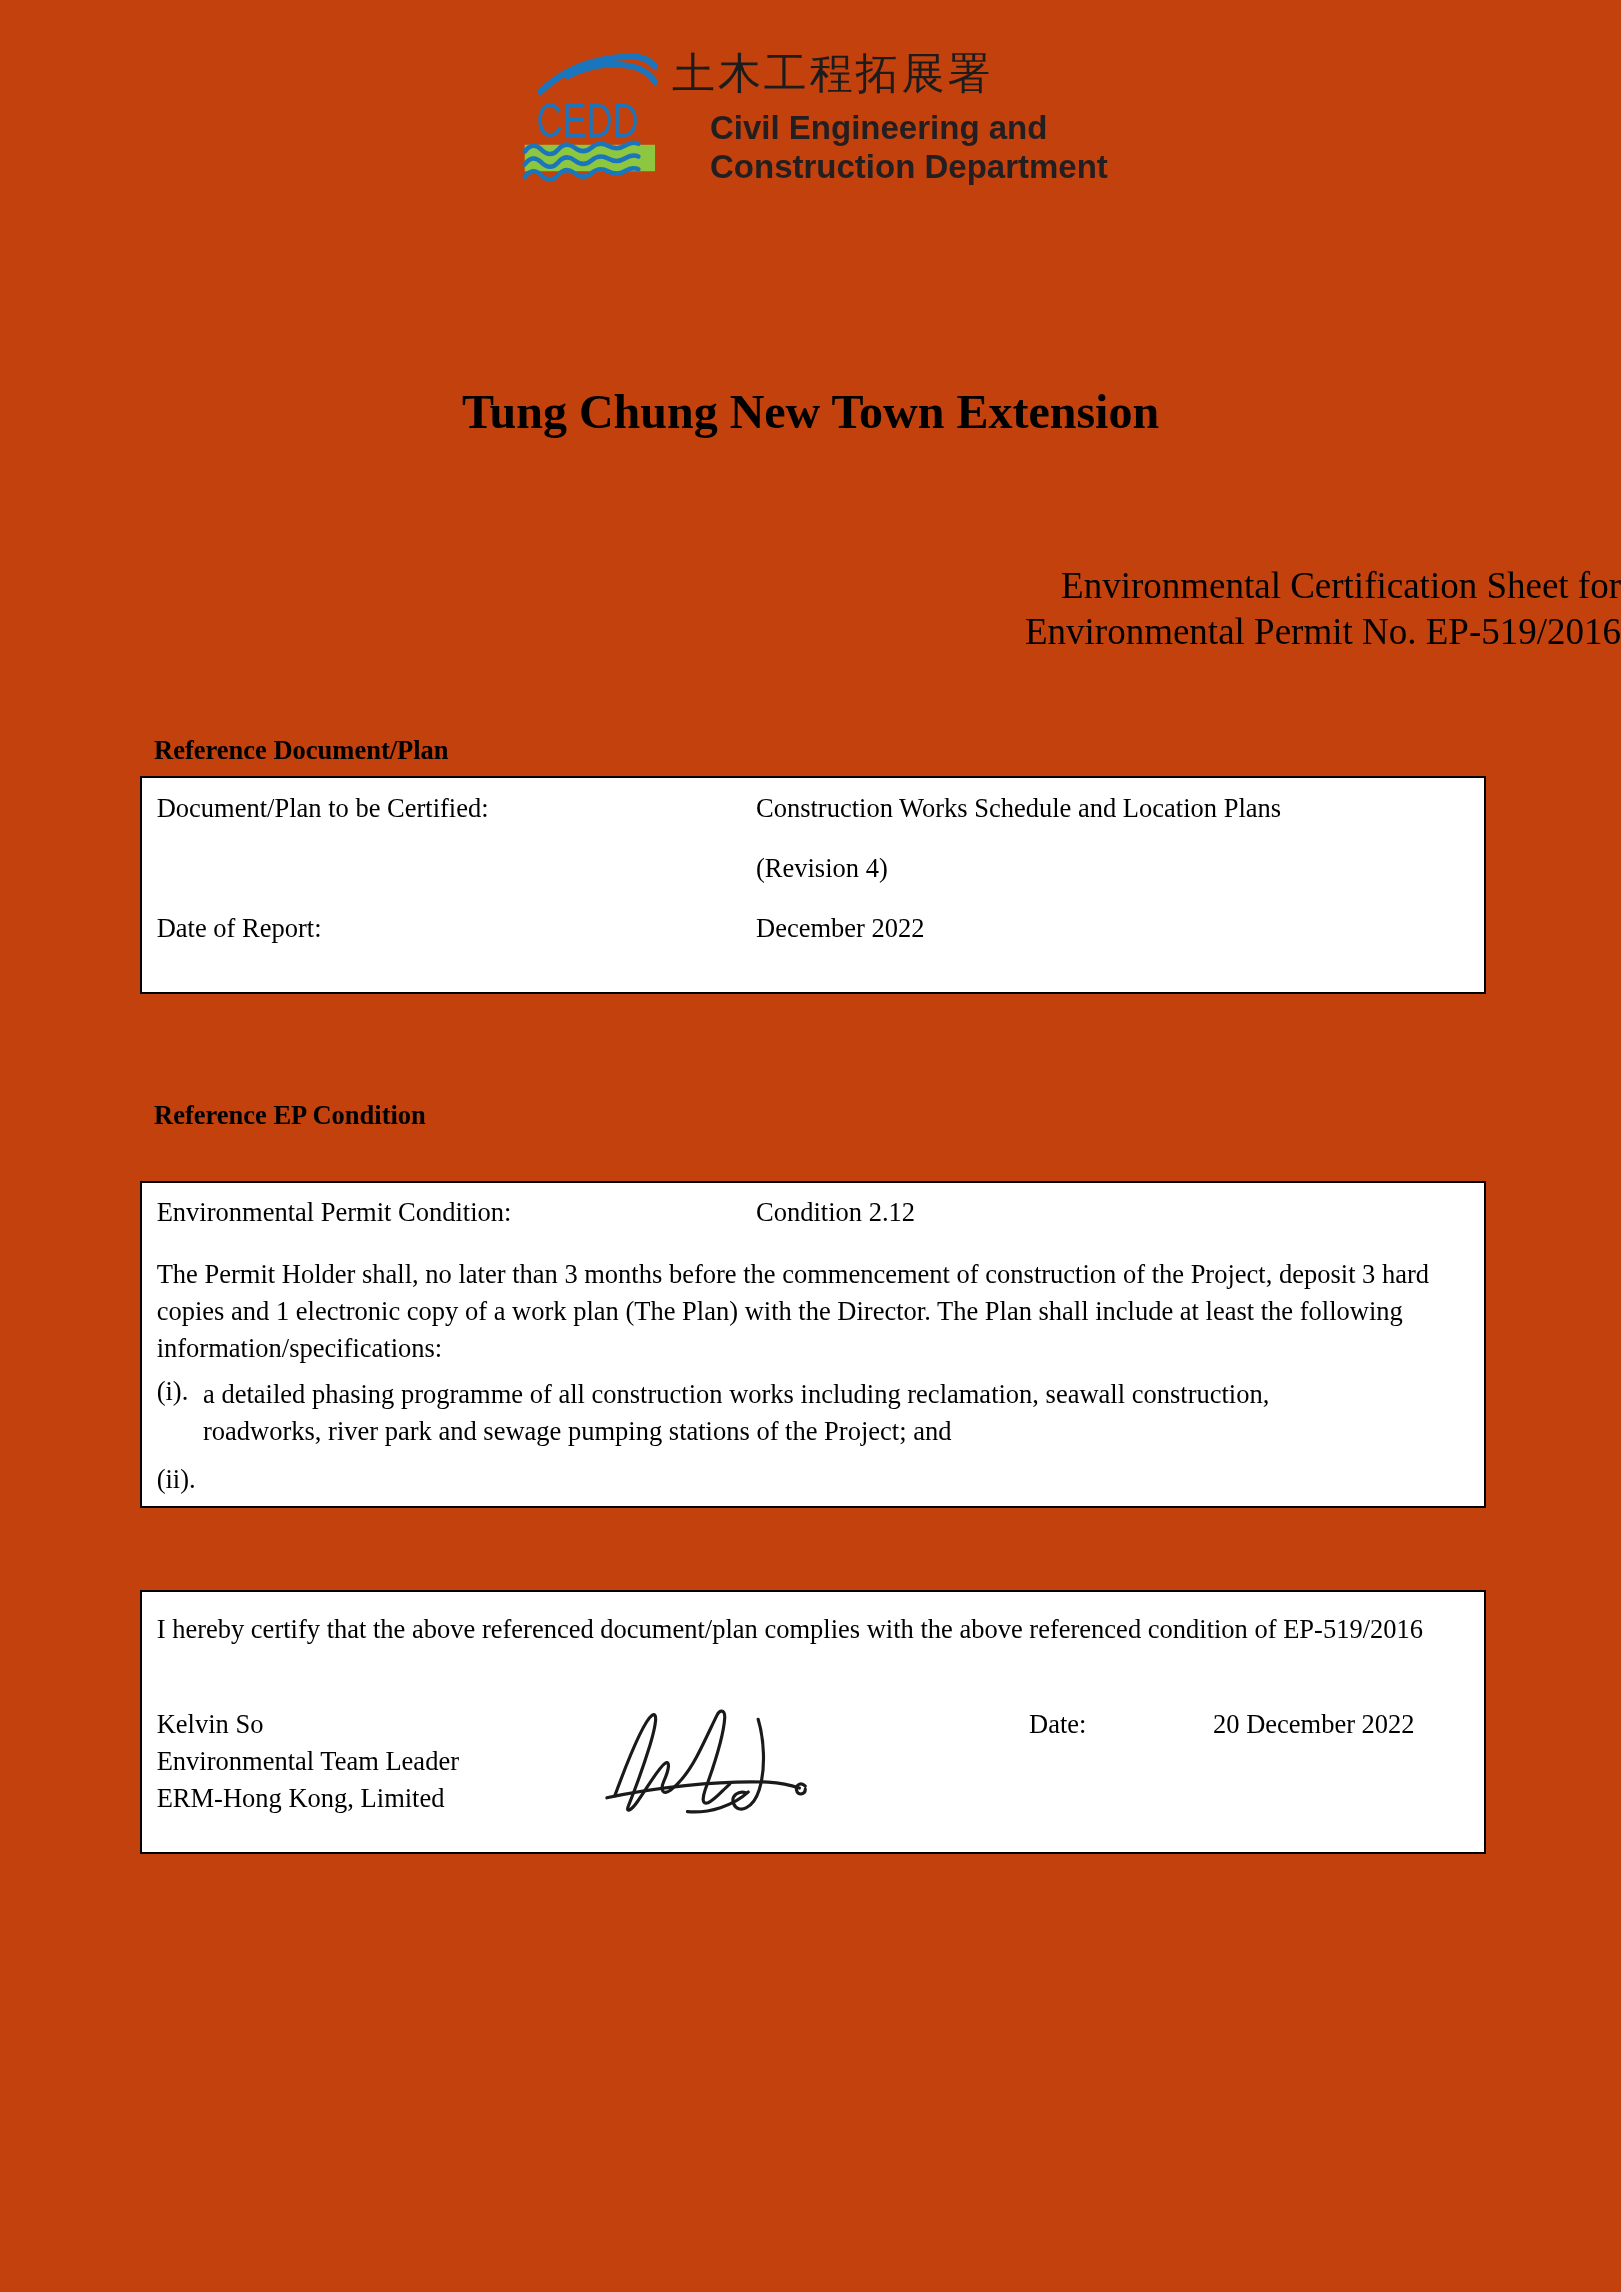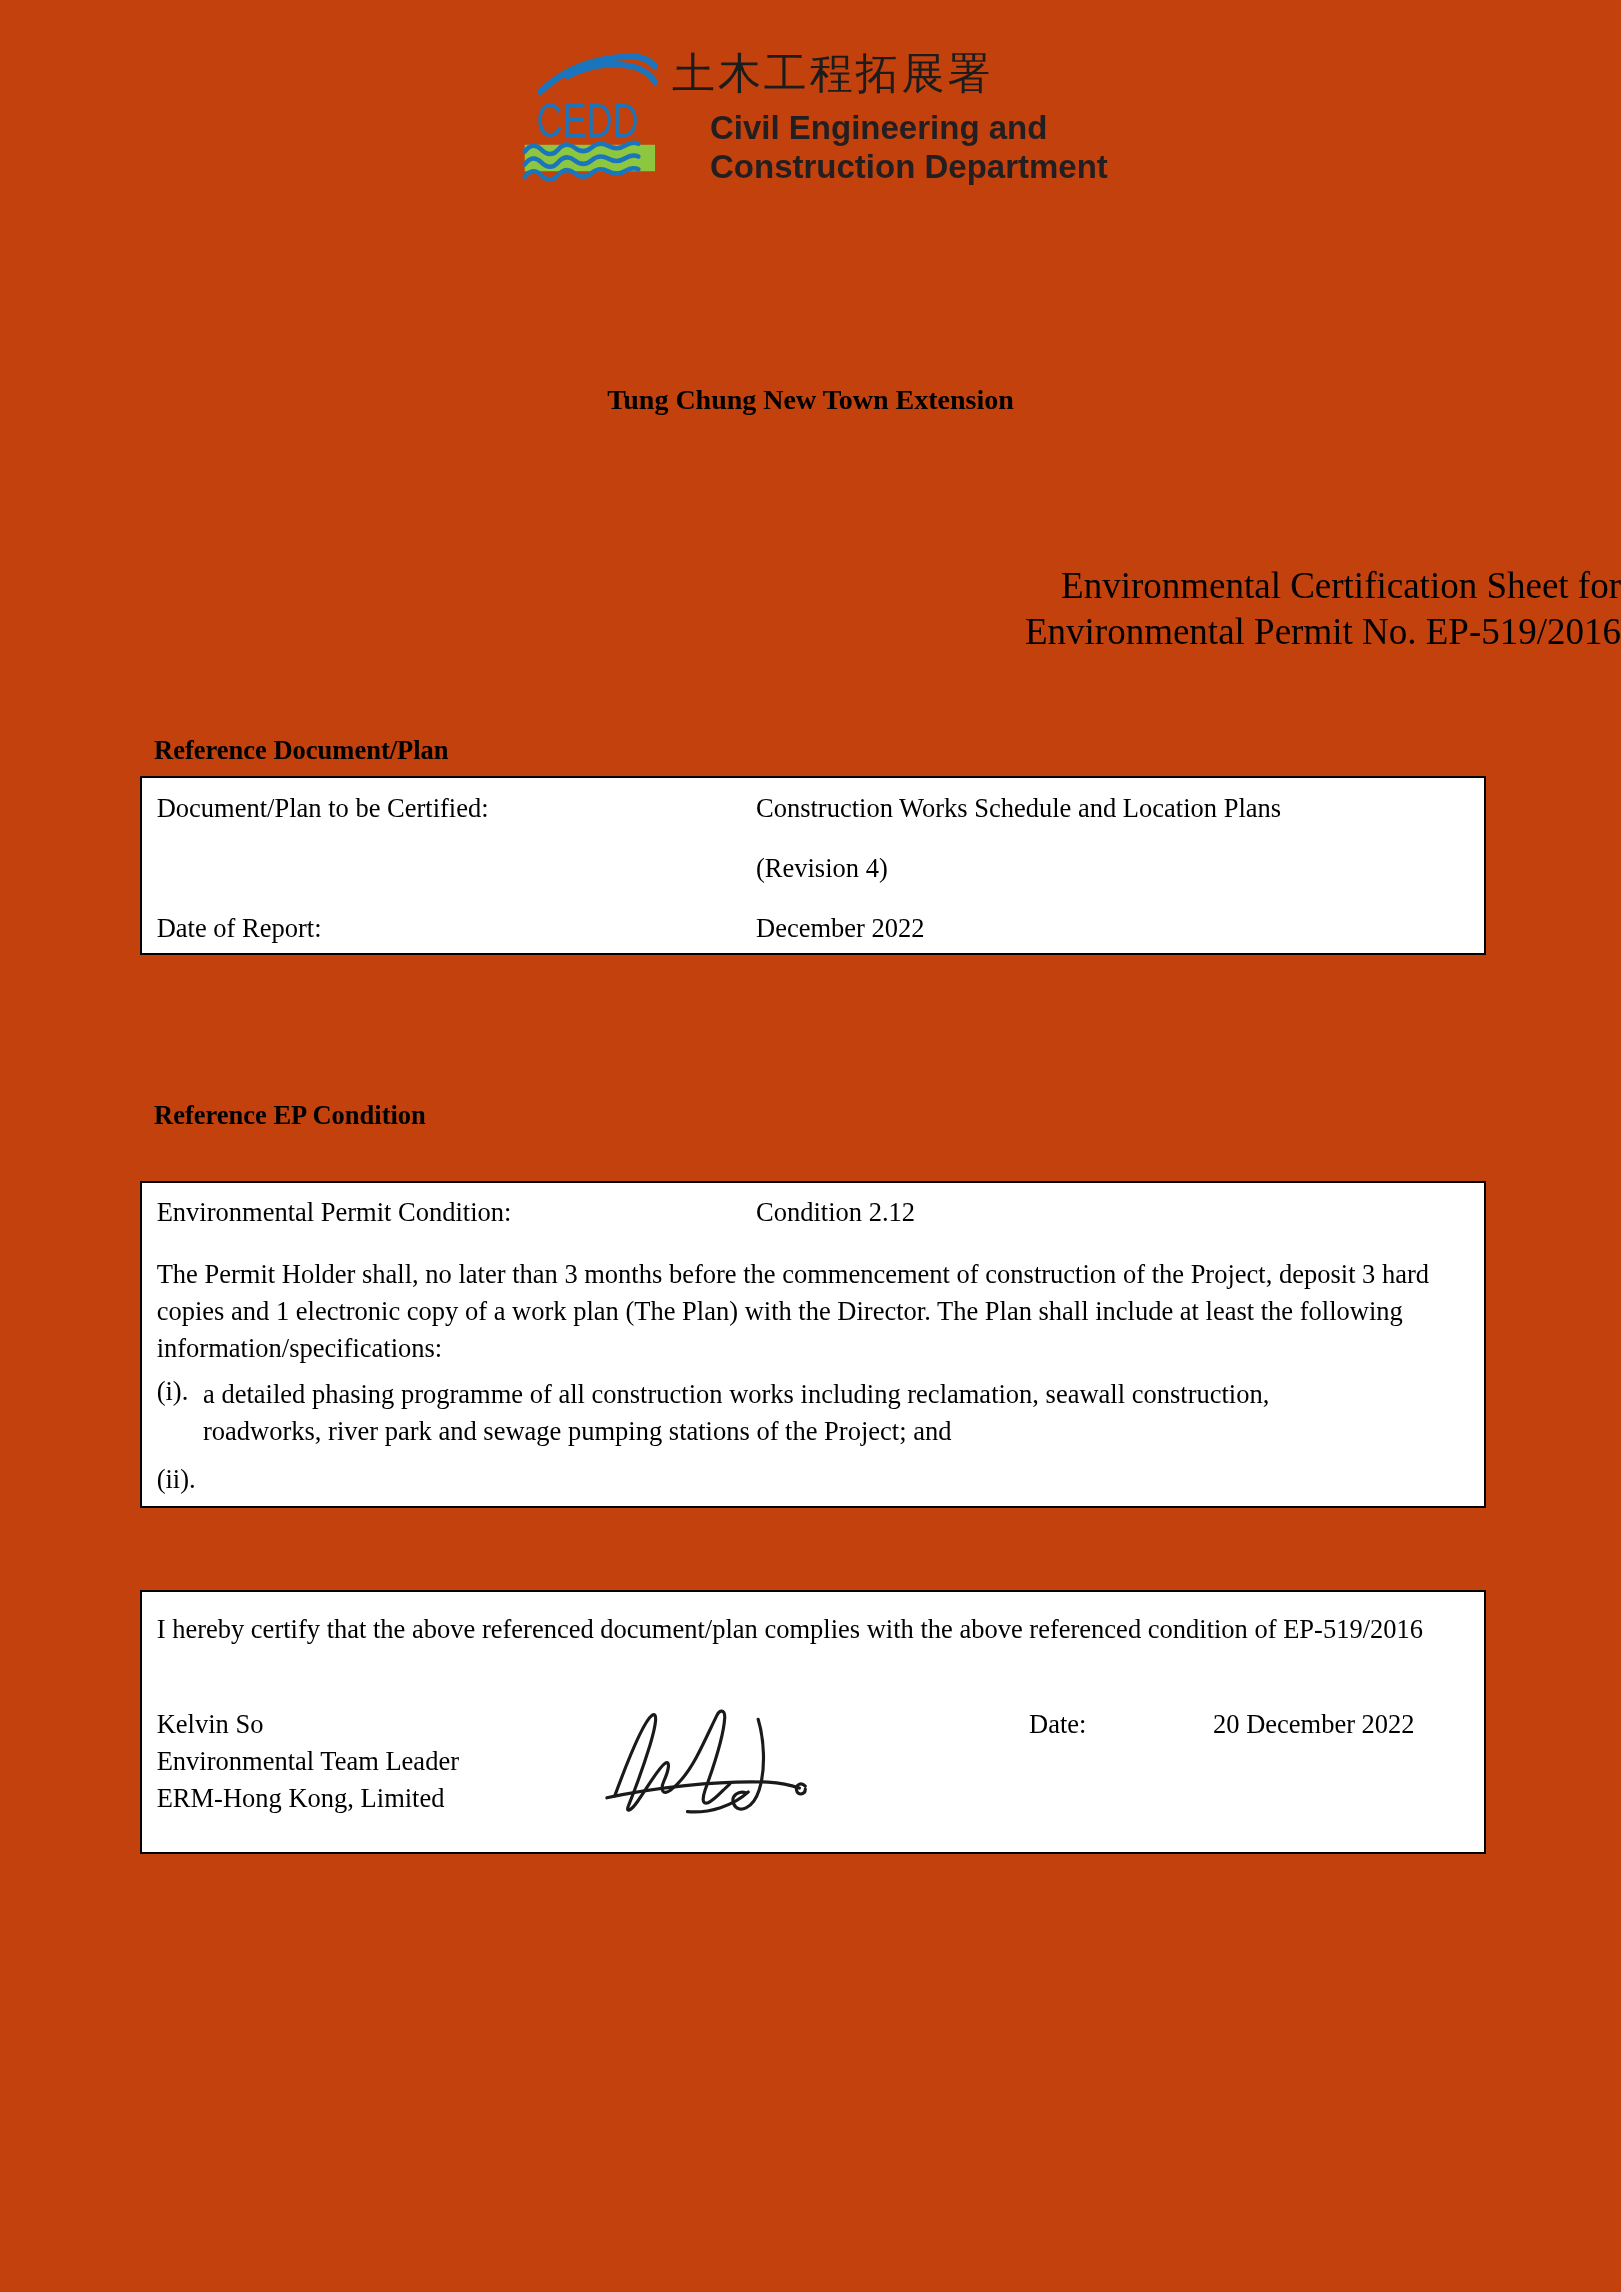--- a/index.html
+++ b/index.html
@@ -23,21 +23,21 @@
   }
   .logo-en {
     position: absolute; left: 161px; top: 73px;
     font-family: "Liberation Sans", "DejaVu Sans", sans-serif;
     font-weight: bold; font-size: 33px; line-height: 39px; color: #231f20; white-space: nowrap; margin-left: 38px;
   }
 
   
   .project-title {
     position: absolute; top: 384px; left: 0; width: 100%;
-    text-align: center; font-size: 28px; font-weight: bold; margin: 0;
+    text-align: center; font-size: 48px; font-weight: bold; margin: 0;
   }
   .doc-title {
     position: absolute; top: 563px; left: 0; width: 100%;
     text-align: right; font-size: 37px; font-weight: normal; line-height: 46px;
   }
 
   
   .sec-h {
     position: absolute; left: 154px; margin: 0;
     font-size: 26.5px; font-weight: bold; white-space: nowrap;
@@ -45,21 +45,21 @@
   .sec-h.refdoc { top: 735px; }
   .sec-h.refep  { top: 1100px; }
   .sec-h.etcert { top: 1600px; }
 
   
   .box {
     position: absolute; left: 140px; width: 1346px;
     border: 2.9px solid #000; box-sizing: border-box; background: #fff;
     font-size: 26.5px;
   }
-  .box1 { top: 776px;  height: 179px; }
+  .box1 { top: 776px;  height: 218px; }
   .box2 { top: 1181px; height: 327px; }
   .box3 { top: 1590px; height: 264px; }
 
   .abs { position: absolute; }
   .lbl { left: 14.7px; white-space: nowrap; }
   .val { left: 614px; white-space: nowrap; }
 
   .r1 { top: 14.7px; }
   .r2 { top: 75px; }
   .r3 { top: 135px; }

